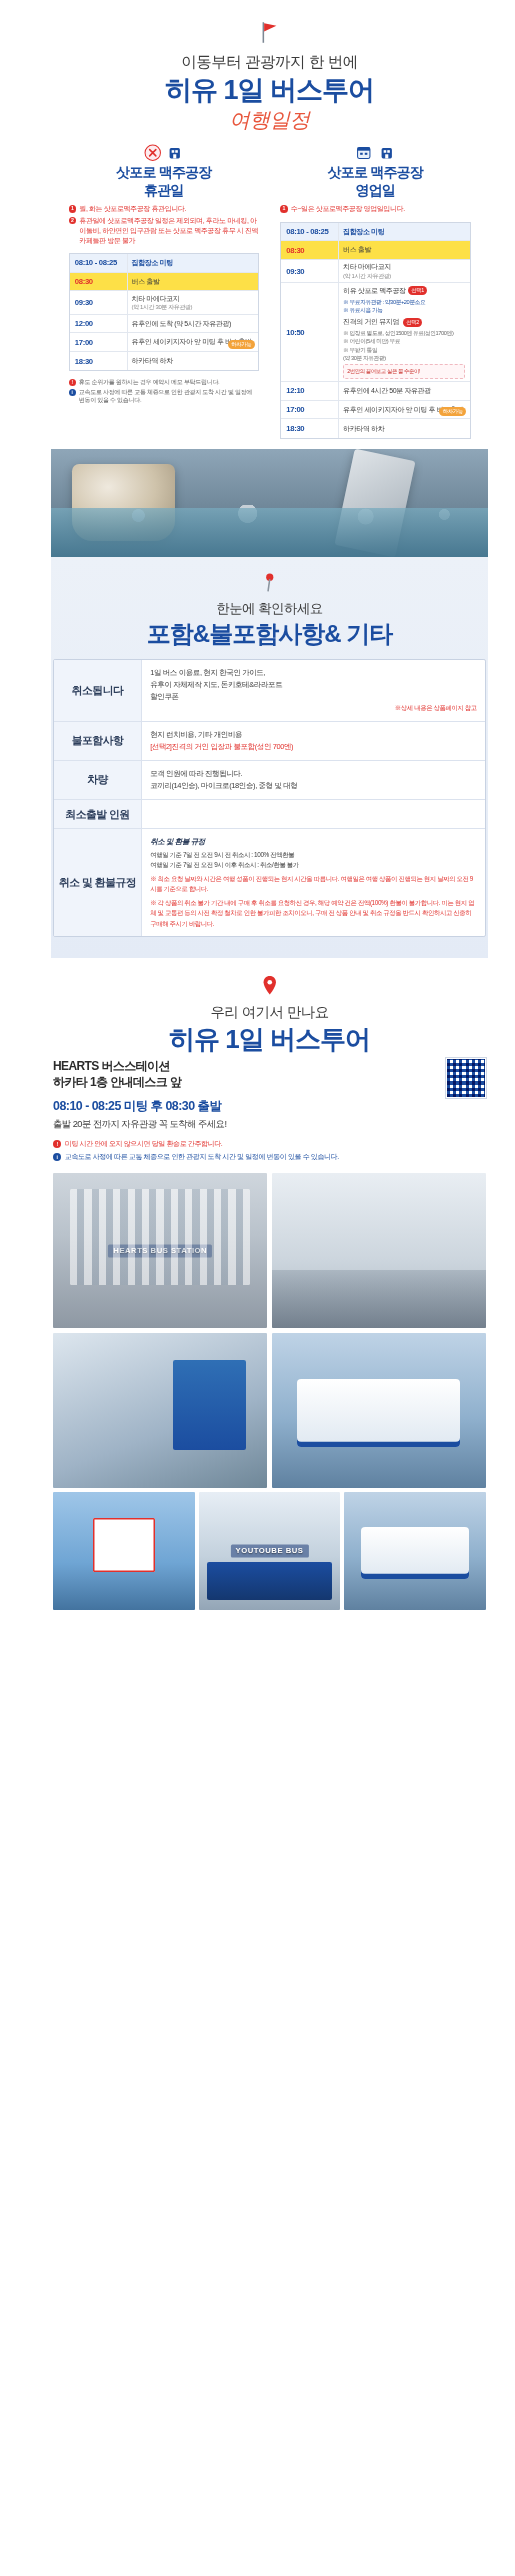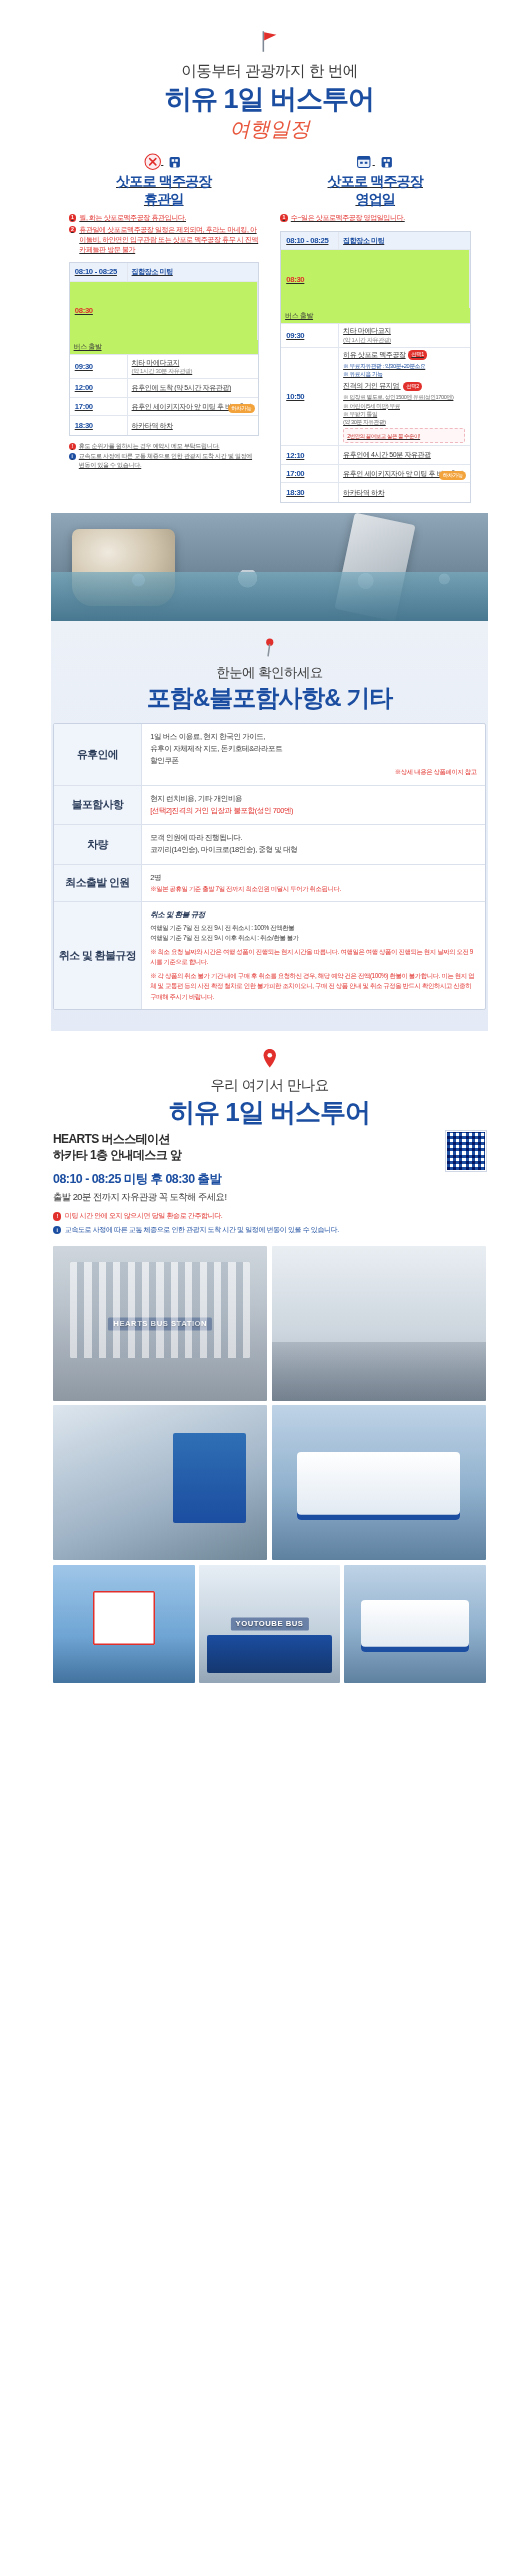--- a/index.html
+++ b/index.html
@@ -4,21 +4,21 @@
 <style>
   * { box-sizing: border-box; }
   html, body { margin:0; padding:0; }
   body {
     width: 515px;
     font-family: "Liberation Sans", sans-serif;
     background: #ffffff;
     color: #2b2b2b;
     -webkit-font-smoothing: antialiased;
   }
-  .page { width:461px; margin:16px auto;padding-left:24px; }
+  .page { width:461px; margin:7px auto;padding-left:24px; }
 
   
   .sec1 {
     position: relative;
     background: #ffffff;
     padding-top: 14.4px;
     overflow: hidden;
   }
   .pin-wrap { text-align:center; margin-bottom: 5.2px; }
   .flag-icon { display:inline-block; }
@@ -47,21 +47,20 @@
     margin-top: 1px;
     margin-bottom: 9.3px;
   }
 
   .two-col {
     display:flex;
     gap: 21px;
     padding: 0 17.5px;
     position: relative;
     z-index: 3;
-    text-decoration: underline;
   }
   .col { flex:1 1 0; min-width:0; }
 
   .col-head {
     text-align:center;
     margin-bottom: 5.2px;
   }
   .badge-row { margin-bottom: 3.1px; }
   .badge-row svg { vertical-align: middle; }
   .col-title {
@@ -107,21 +106,21 @@
   }
   .sched-row:last-child { border-bottom:none; }
   .sched-row.head {
     background:#eaf1fb;
   }
   .sched-row.head .time,
   .sched-row.head .desc {
     color:#1b4da0;
     font-weight:bold;
   }
-  .sched-row.pink { background:#bef264;flex-direction:column; }
+  .sched-row.pink { background:#fde047; }
   .sched-row.pink .time { color:#e1302c; font-weight:bold; }
   .time {
     flex: 0 0 58px;
     font-size: 7.7px;
     font-weight:bold;
     color:#1b4da0;
     display:flex; align-items:center;
     padding-left: 5.2px;
     letter-spacing:-0.3px;
     border-right:0.5px solid #e2e7ef;
@@ -602,21 +601,21 @@
           <rect x="13.5" y="14" width="3" height="24" fill="#8b949e" transform="rotate(8 15 14)"></rect>
         </svg>
       </span>
     </div>
     <div class="sec-sub">한눈에 확인하세요</div>
     <div class="sec-title">포함&amp;불포함사항&amp; 기타</div>
 
     <div class="info-table">
 
       <div class="info-row">
-        <div class="info-key">유후인에</div>
+        <div class="info-key">취소됩니다</div>
         <div class="info-val">
           <span class="l">1일 버스 이용료, 현지 한국인 가이드,</span>
           <span class="l">유후이 자체제작 지도, 돈키호테&amp;라라포트</span>
           <span class="l">할인쿠폰</span>
           <span class="l red small" style="text-align:right;display:block">※상세 내용은 상품페이지 참고</span>
         </div>
       </div>
 
       <div class="info-row">
         <div class="info-key">불포함사항</div>
@@ -629,24 +628,20 @@
       <div class="info-row">
         <div class="info-key">차량</div>
         <div class="info-val">
           <span class="l">모객 인원에 따라 진행됩니다.</span>
           <span class="l">코끼리(14인승), 마이크로(18인승), 중형 및 대형</span>
         </div>
       </div>
 
       <div class="info-row">
         <div class="info-key">최소출발 인원</div>
-        <div class="info-val">
-          <span class="l">2명</span>
-          <span class="l red small">※일본 공휴일 기준 출발 7일 전까지 최소인원 미달시 투어가 취소됩니다.</span>
-        </div>
       </div>
 
       <div class="info-row">
         <div class="info-key">취소 및 환불규정</div>
         <div class="info-val">
           <span class="head">취소 및 환불 규정</span>
           <span class="l small">여행일 기준 7일 전 오전 9시 전 취소시 : 100% 전액환불</span>
           <span class="l small">여행일 기준 7일 전 오전 9시 이후 취소시 : 취소/환불 불가</span>
           <span class="gap"></span>
           <span class="l small red">※ 최소 요청 날짜와 시간은 여행 성품이 진행되는 현지 시간을 따릅니다. 여행일은 여행 상품이 진행되는 현지 날짜의 오전 9시를 기준으로 합니다.</span>

